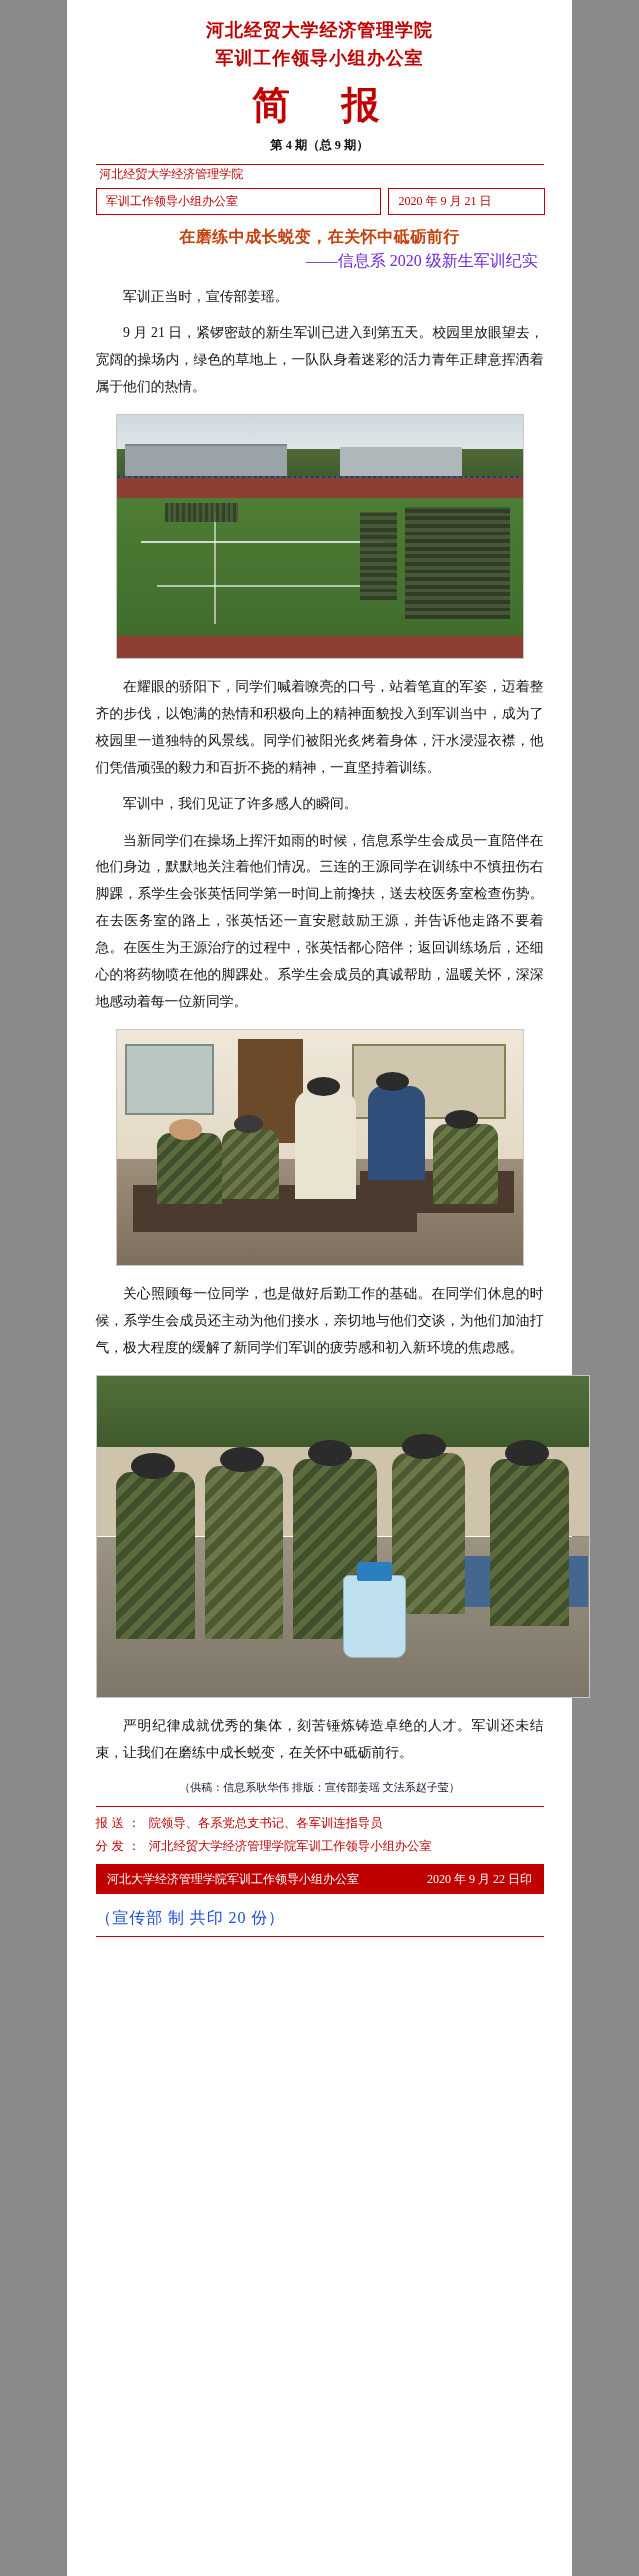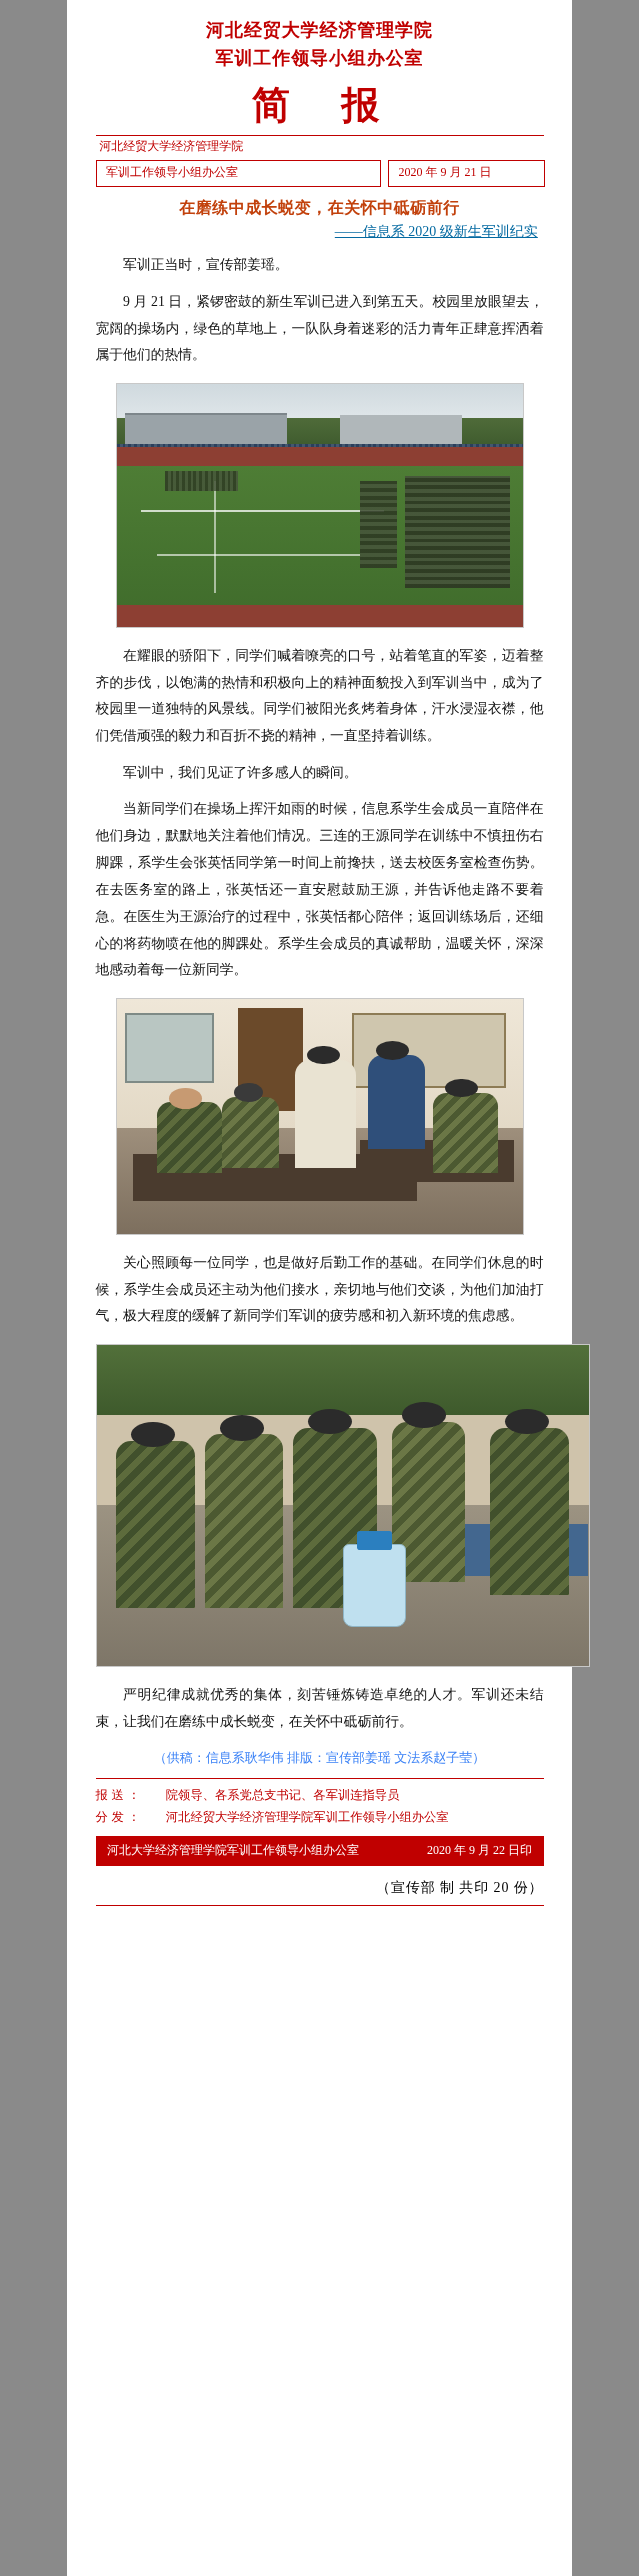--- a/index.html
+++ b/index.html
@@ -70,24 +70,23 @@
   .headline {
     text-align: center;
     font-size: 16px;
     font-weight: bold;
     color: #c2410c;
     margin: 9.5px 0 3.8px 0;
     letter-spacing: 0.5px;
   }
   .subline {
     text-align: right;
-    font-size: 14px;
-    color: #0369a1;
+    font-size: 16px;
+    color: #6d28d9;
     margin: 0 5.7px 11.4px 0;
-    text-decoration: underline;
   }
   p.body {
     font-size: 13.8px;
     line-height: 1.95;
     color: #111;
     text-indent: 2em;
     margin: 0 0 9.5px 0;
     text-align: justify;
   }
   .photo {
@@ -150,71 +149,72 @@
   .p3-h1 { position:absolute; left:7%; top:24%; width:9%; height:8%; background:#2b2b2b; border-radius:50%; }
   .p3-h2 { position:absolute; left:25%; top:22%; width:9%; height:8%; background:#2b2b2b; border-radius:50%; }
   .p3-h3 { position:absolute; left:43%; top:20%; width:9%; height:8%; background:#2b2b2b; border-radius:50%; }
   .p3-h4 { position:absolute; left:62%; top:18%; width:9%; height:8%; background:#2b2b2b; border-radius:50%; }
   .p3-h5 { position:absolute; left:83%; top:20%; width:9%; height:8%; background:#2b2b2b; border-radius:50%; }
   .p3-bottle { position:absolute; left:50%; top:62%; width:13%; height:26%; background:#bfe0ef; border:1.9px solid #8fb6c7; border-radius:5.7px 5.7px 9.5px 9.5px; }
   .p3-bottle-cap { position:absolute; left:53%; top:58%; width:7%; height:6%; background:#2b7fbf; border-radius:2.8px; }
 
   .credit {
     text-align: center;
-    font-size: 13px;
-    color: #3b82f6;
+    font-size: 11px;
+    color: #0f172a;
     margin: 13.3px 0 9.5px 0;
   }
   .footer-rule {
     border: none;
     border-top: 1.9px solid #c00000;
     margin: 11.4px 0 7.6px 0;
   }
   .dist-row {
     font-size: 12.3px;
     color: #c00000;
     margin: 5.7px 0;
     display: flex;
-    gap: 22px;
+    gap: 5px;
   }
   .dist-row .lbl { flex: 0 0 auto; letter-spacing: 3.8px; }
   .dist-row .val { flex: 1 1 auto; }
   .footer-band {
     background: #c00000;
     color: #ffffff;
     font-size: 12px;
     padding: 6.6px 11.4px;
     display: flex;
     justify-content: space-between;
     margin-top: 9.5px;
   }
   .printinfo {
-    text-align: right;
-    font-size: 14px;
-    color: #000000;
+    text-align: left;
+    font-size: 16px;
+    color: #1d4ed8;
     margin: 13.3px 0 7.6px 0;
     letter-spacing: 0.9px;
   }
   .bottom-rule {
     border: none;
     border-top: 0.9px solid #c00000;
     margin: 7.6px 0 17px 0;
   }
 </style>
 </head>
 <body>
 
 <div class="page">
 
   <div class="masthead">
     <div class="line1">河北经贸大学经济管理学院</div>
     <div class="line2">军训工作领导小组办公室</div>
     <div class="jianbao">简    报</div>
   </div>
 
+  <div class="issue">第 4 期（总 9 期）</div>
 
   <hr class="red-rule">
 
   <div class="org-line">河北经贸大学经济管理学院</div>
 
   <div class="boxrow">
     <div class="cell left">军训工作领导小组办公室</div>
     <div class="cell right">2020 年 9 月 21 日</div>
   </div>
 

